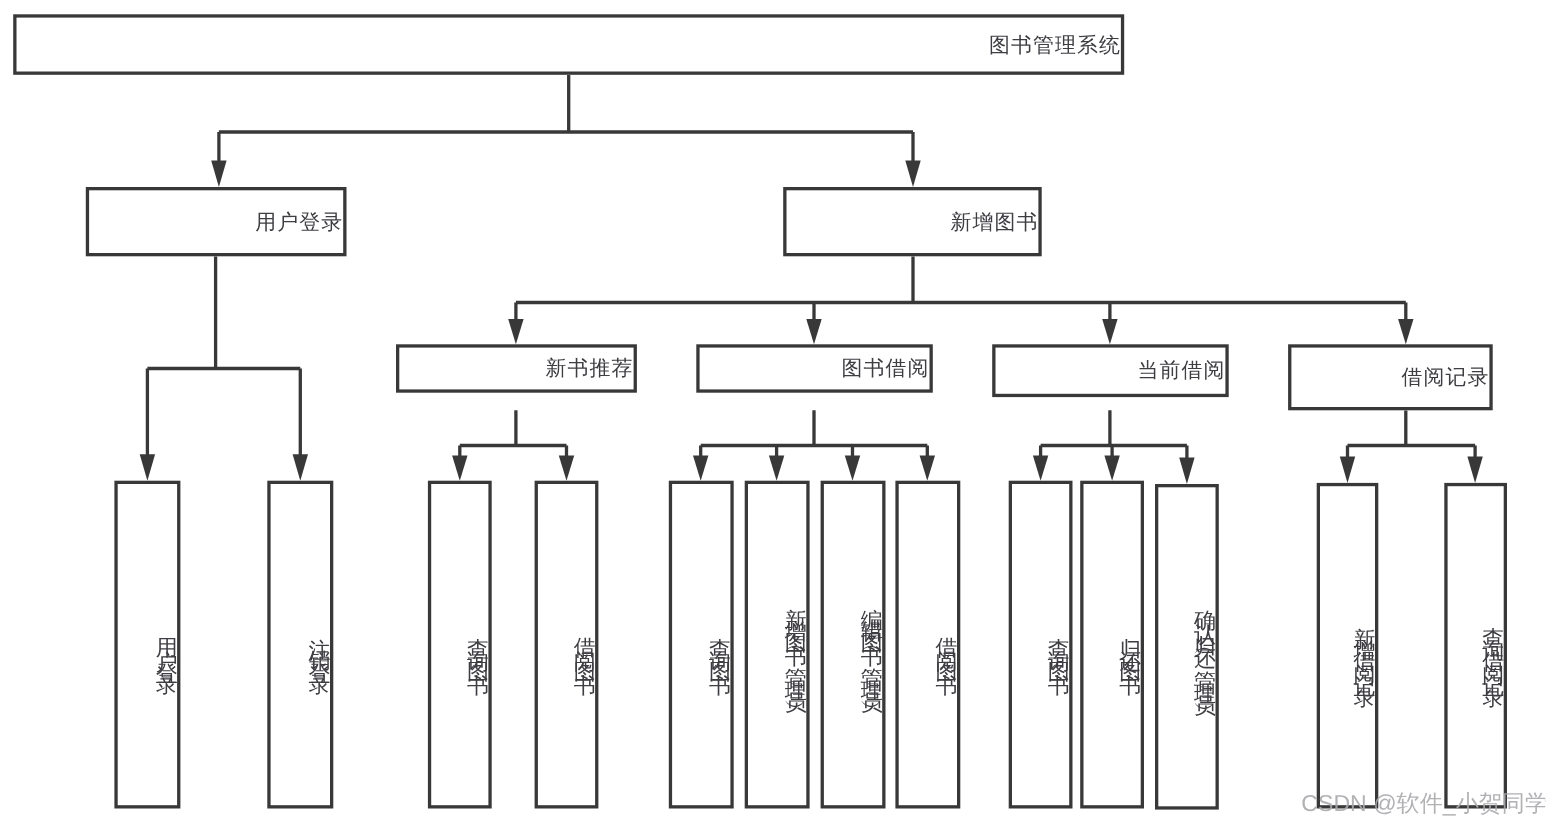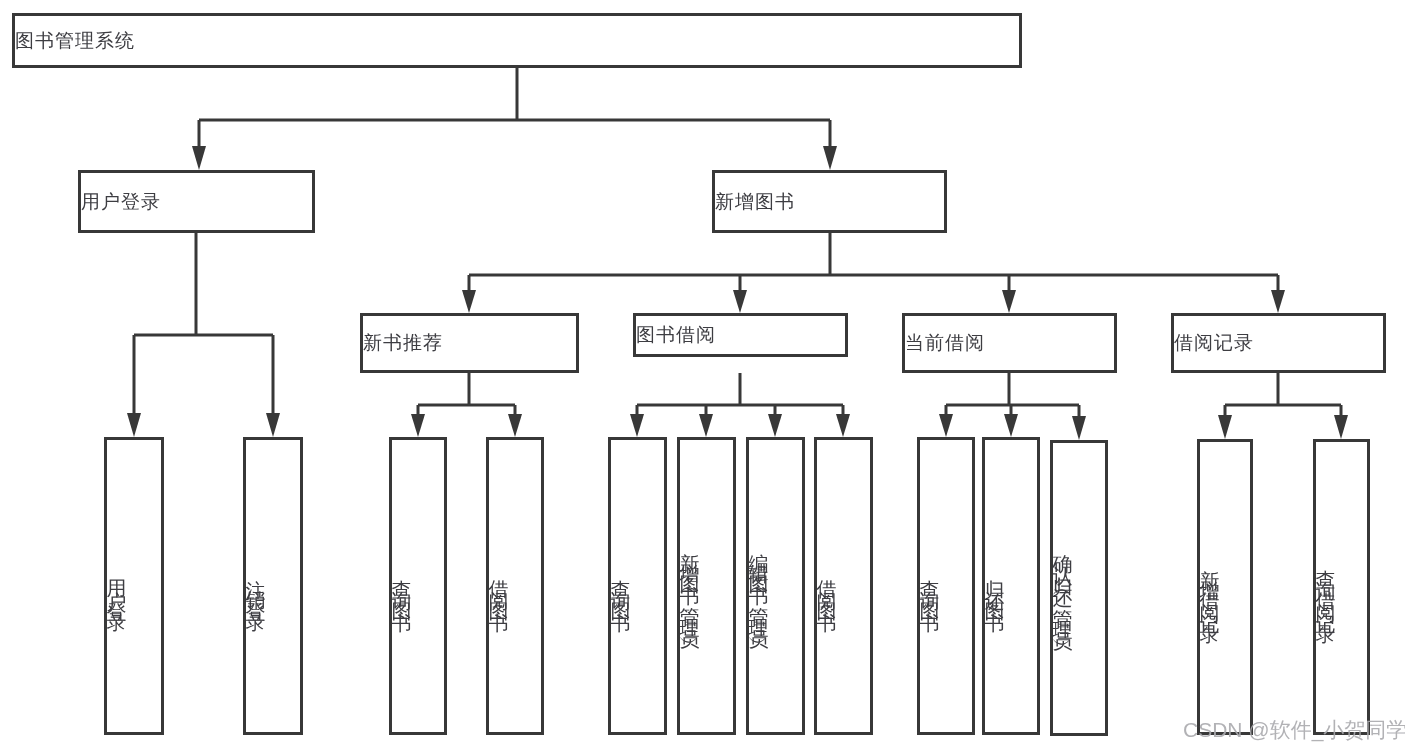--- a/index.html
+++ b/index.html
@@ -25,21 +25,21 @@
     color: var(--line);
   }
   .connectors path { stroke: currentColor; stroke-width: 3; fill: none; }
   .connectors polygon { fill: currentColor; stroke: none; }
   .node {
     position: absolute;
     background: var(--bg);
     border: 3px solid var(--line);
     display: flex;
     align-items: center;
-    justify-content: flex-start;
+    justify-content: flex-end;
     color: var(--text);
   }
   .h-node { font-size: 19px; letter-spacing: 1px; }
   .v-node .vtext {
     writing-mode: vertical-rl;
     text-orientation: mixed;
     font-size: 20px;
     line-height: 1;
     letter-spacing: 11px;
     white-space: nowrap;
@@ -113,30 +113,30 @@
     <span>图书管理系统</span>
   </div>
 
   <div class="node h-node" style="left:78px;top:170px;width:237px;height:63px">
     <span>用户登录</span>
   </div>
   <div class="node h-node" style="left:712px;top:170px;width:235px;height:63px">
     <span>新增图书</span>
   </div>
 
-  <div class="node h-node" style="left:360px;top:313px;width:219px;height:60px">
+  <div class="node h-node" style="left:360px;top:313px;width:219px;height:44px">
     <span>新书推荐</span>
   </div>
   <div class="node h-node" style="left:633px;top:313px;width:215px;height:44px">
     <span>图书借阅</span>
   </div>
-  <div class="node h-node" style="left:902px;top:313px;width:215px;height:60px">
+  <div class="node h-node" style="left:902px;top:313px;width:215px;height:48px">
     <span>当前借阅</span>
   </div>
-  <div class="node h-node" style="left:1171px;top:313px;width:215px;height:60px">
+  <div class="node h-node" style="left:1171px;top:313px;width:186px;height:60px">
     <span>借阅记录</span>
   </div>
 
   <div class="node v-node" style="left:104px;top:437px;width:60px;height:298px">
     <span class="vtext">用户登录</span>
   </div>
   <div class="node v-node" style="left:243px;top:437px;width:60px;height:298px">
     <span class="vtext">注销登录</span>
   </div>
 

